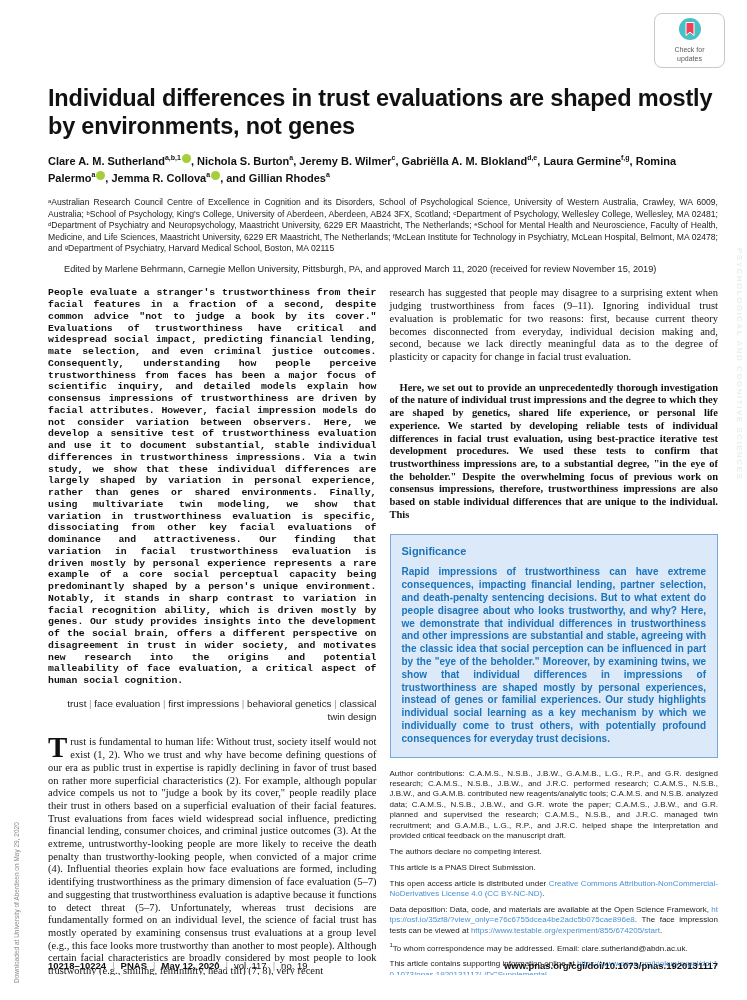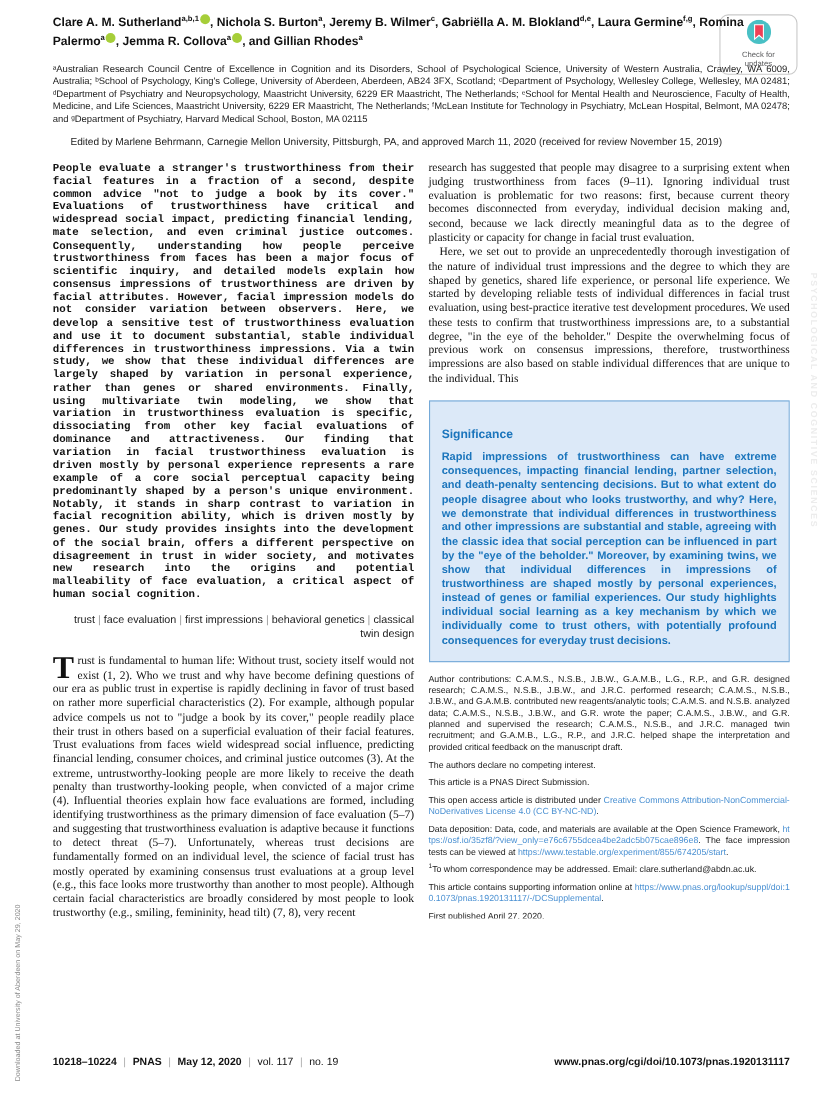--- a/index.html
+++ b/index.html
@@ -27,24 +27,24 @@
 
   
   .columns { display:flex; gap:13px; margin-top:13px; height:688px; overflow:hidden; }
   .col { width:328.5px; }
   .abstract { font-size:9.8px; line-height:1.2; font-weight:bold; text-align:justify; color:#111;font-family:Liberation Mono, monospace; }
   .keywords { margin-top:10px; font-size:9.8px; line-height:1.35; color:#222;text-align:right; }
   .kw-sep { color:#999; }
   .intro { margin-top:13px; font-family:"Liberation Serif", serif; font-size:10.5px; line-height:1.21; text-align:justify; color:#111; }
   .dropcap { float:left; font-size:29px; line-height:23px; font-weight:bold; padding-right:3px; font-family:"Liberation Serif", serif; }
   .bodypara { font-family:"Liberation Serif", serif; font-size:10.5px; line-height:1.21; text-align:justify; color:#111; }
-  .indent { text-indent:10px; margin-top:1px; }
+  .indent { text-indent:10px; margin-top:18px;font-weight:bold; }
 
   
-  .sig-box { margin-top:13px; border:1.5px solid #74a9d8; background:#dce9f8; padding:24px 11px 11px; }
+  .sig-box { margin-top:13px; border:1.5px solid #74a9d8; background:#dce9f8; padding:10px 11px 11px; }
   .sig-heading { font-size:11px; font-weight:bold; color:#1b75bc; }
   .sig-text { margin-top:9px; font-size:10px; line-height:1.28; font-weight:bold; color:#1b75bc; text-align:justify; }
 
   
   .footnotes { margin-top:11px; font-size:8px; line-height:1.3; color:#222; }
   .footnotes p { margin-bottom:5.5px; text-align:justify; }
   .footnotes sup { font-size:6px; }
   .link { color:#4a90d2; word-break:break-all; }
 
   
@@ -91,20 +91,21 @@
     <span class="badge-text">
       <span>Check for</span><br><span>updates</span>
     </span>
   </div>
 
   <div class="side-left">Downloaded at University of Aberdeen on May 29, 2020</div>
 
   <div class="side-right">PSYCHOLOGICAL AND COGNITIVE SCIENCES</div>
 
   <div class="content">
+    <h1 class="title">Individual differences in trust evaluations are shaped mostly by environments, not genes</h1>
 
     <div class="authors"><span><span>Clare A. M. Sutherland</span><sup>a,b,1</sup><span class="orcid"></span><span>, </span></span><span><span>Nichola S. Burton</span><sup>a</sup><span>, </span></span><span><span>Jeremy B. Wilmer</span><sup>c</sup><span>, </span></span><span><span>Gabriëlla A. M. Blokland</span><sup>d,e</sup><span>, </span></span><span><span>Laura Germine</span><sup>f,g</sup><span>, </span></span><span><span>Romina Palermo</span><sup>a</sup><span class="orcid"></span><span>, </span></span><span><span>Jemma R. Collova</span><sup>a</sup><span class="orcid"></span><span>, and </span></span><span><span>Gillian Rhodes</span><sup>a</sup></span></div>
 
     <div class="affiliations">ᵃAustralian Research Council Centre of Excellence in Cognition and its Disorders, School of Psychological Science, University of Western Australia, Crawley, WA 6009, Australia; ᵇSchool of Psychology, King's College, University of Aberdeen, Aberdeen, AB24 3FX, Scotland; ᶜDepartment of Psychology, Wellesley College, Wellesley, MA 02481; ᵈDepartment of Psychiatry and Neuropsychology, Maastricht University, 6229 ER Maastricht, The Netherlands; ᵉSchool for Mental Health and Neuroscience, Faculty of Health, Medicine, and Life Sciences, Maastricht University, 6229 ER Maastricht, The Netherlands; ᶠMcLean Institute for Technology in Psychiatry, McLean Hospital, Belmont, MA 02478; and ᵍDepartment of Psychiatry, Harvard Medical School, Boston, MA 02115</div>
 
     <div class="edited">Edited by Marlene Behrmann, Carnegie Mellon University, Pittsburgh, PA, and approved March 11, 2020 (received for review November 15, 2019)</div>
 
     <div class="columns">
       <div class="col">
         <div class="abstract">People evaluate a stranger's trustworthiness from their facial features in a fraction of a second, despite common advice "not to judge a book by its cover." Evaluations of trustworthiness have critical and widespread social impact, predicting financial lending, mate selection, and even criminal justice outcomes. Consequently, understanding how people perceive trustworthiness from faces has been a major focus of scientific inquiry, and detailed models explain how consensus impressions of trustworthiness are driven by facial attributes. However, facial impression models do not consider variation between observers. Here, we develop a sensitive test of trustworthiness evaluation and use it to document substantial, stable individual differences in trustworthiness impressions. Via a twin study, we show that these individual differences are largely shaped by variation in personal experience, rather than genes or shared environments. Finally, using multivariate twin modeling, we show that variation in trustworthiness evaluation is specific, dissociating from other key facial evaluations of dominance and attractiveness. Our finding that variation in facial trustworthiness evaluation is driven mostly by personal experience represents a rare example of a core social perceptual capacity being predominantly shaped by a person's unique environment. Notably, it stands in sharp contrast to variation in facial recognition ability, which is driven mostly by genes. Our study provides insights into the development of the social brain, offers a different perspective on disagreement in trust in wider society, and motivates new research into the origins and potential malleability of face evaluation, a critical aspect of human social cognition.</div>

